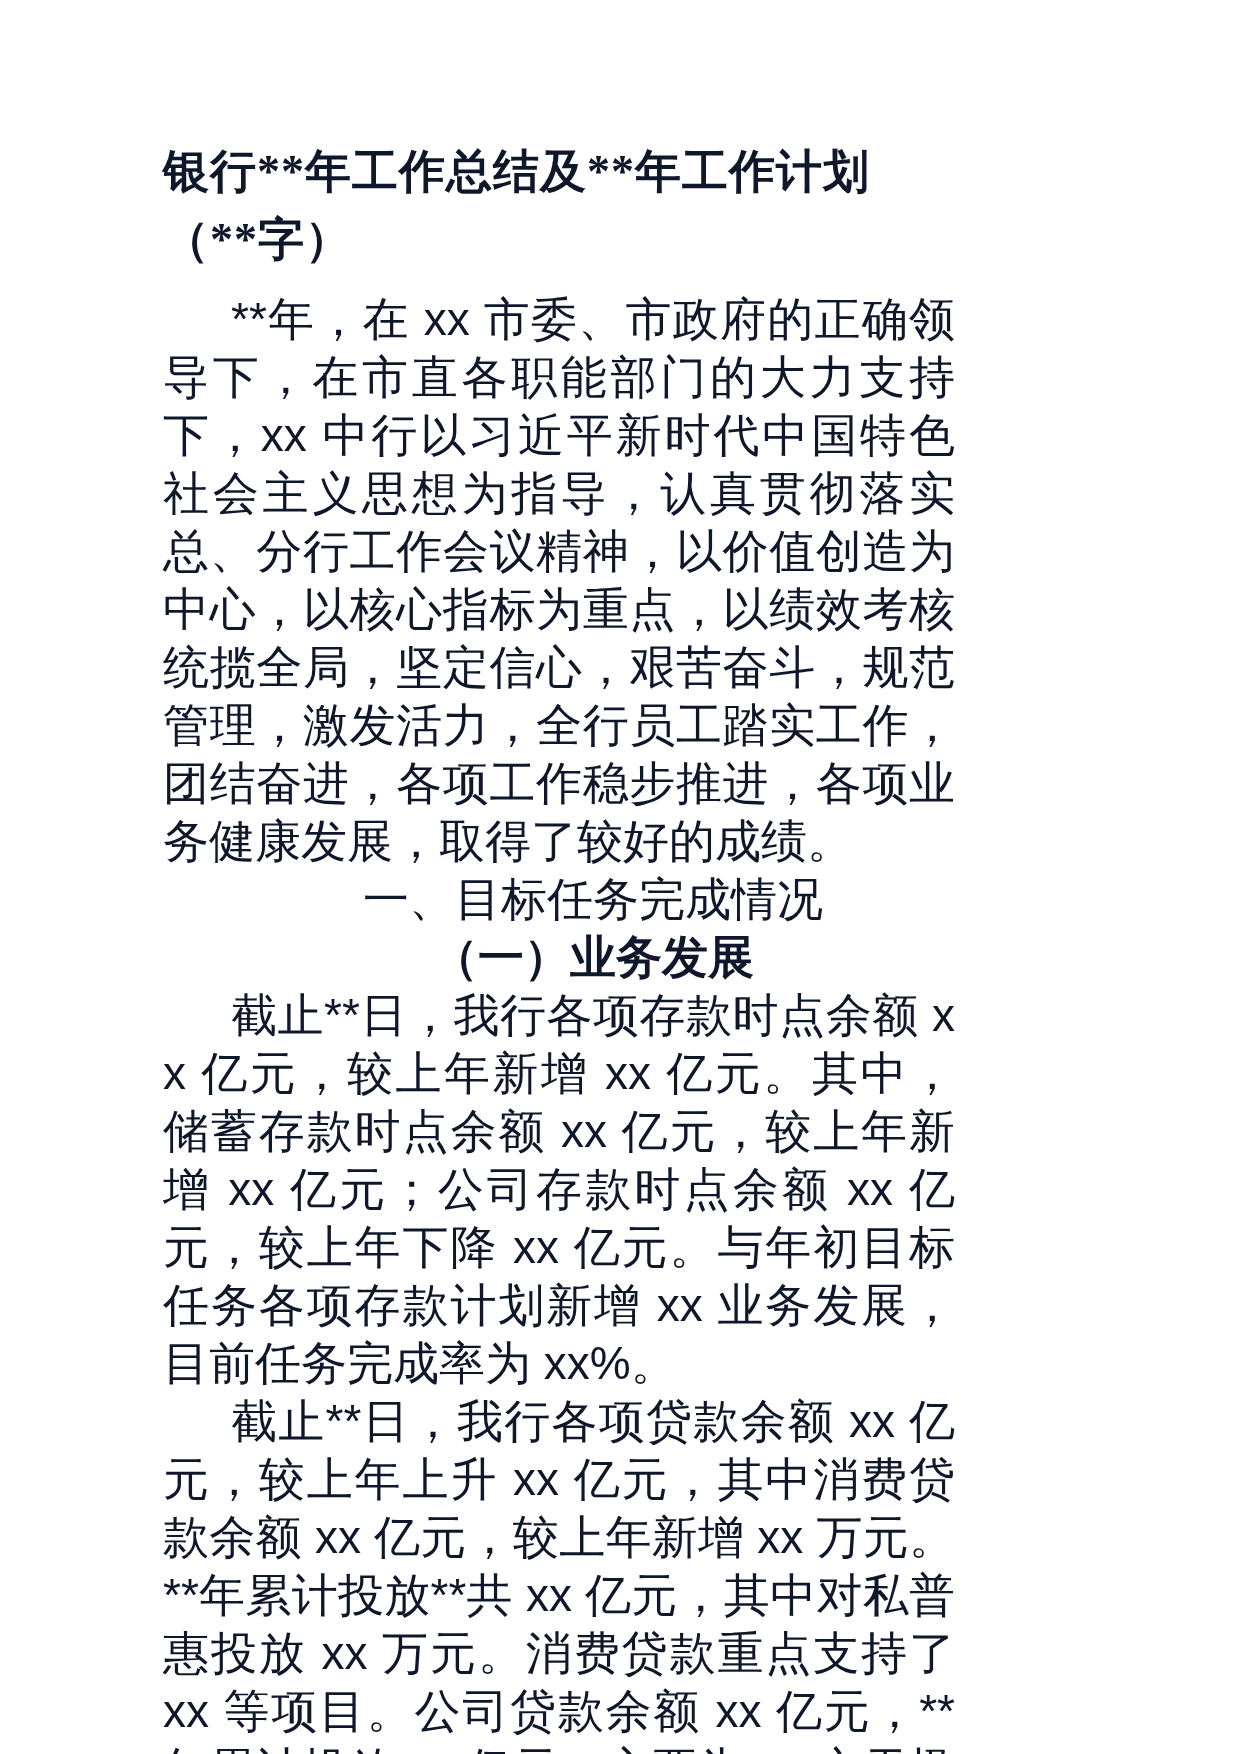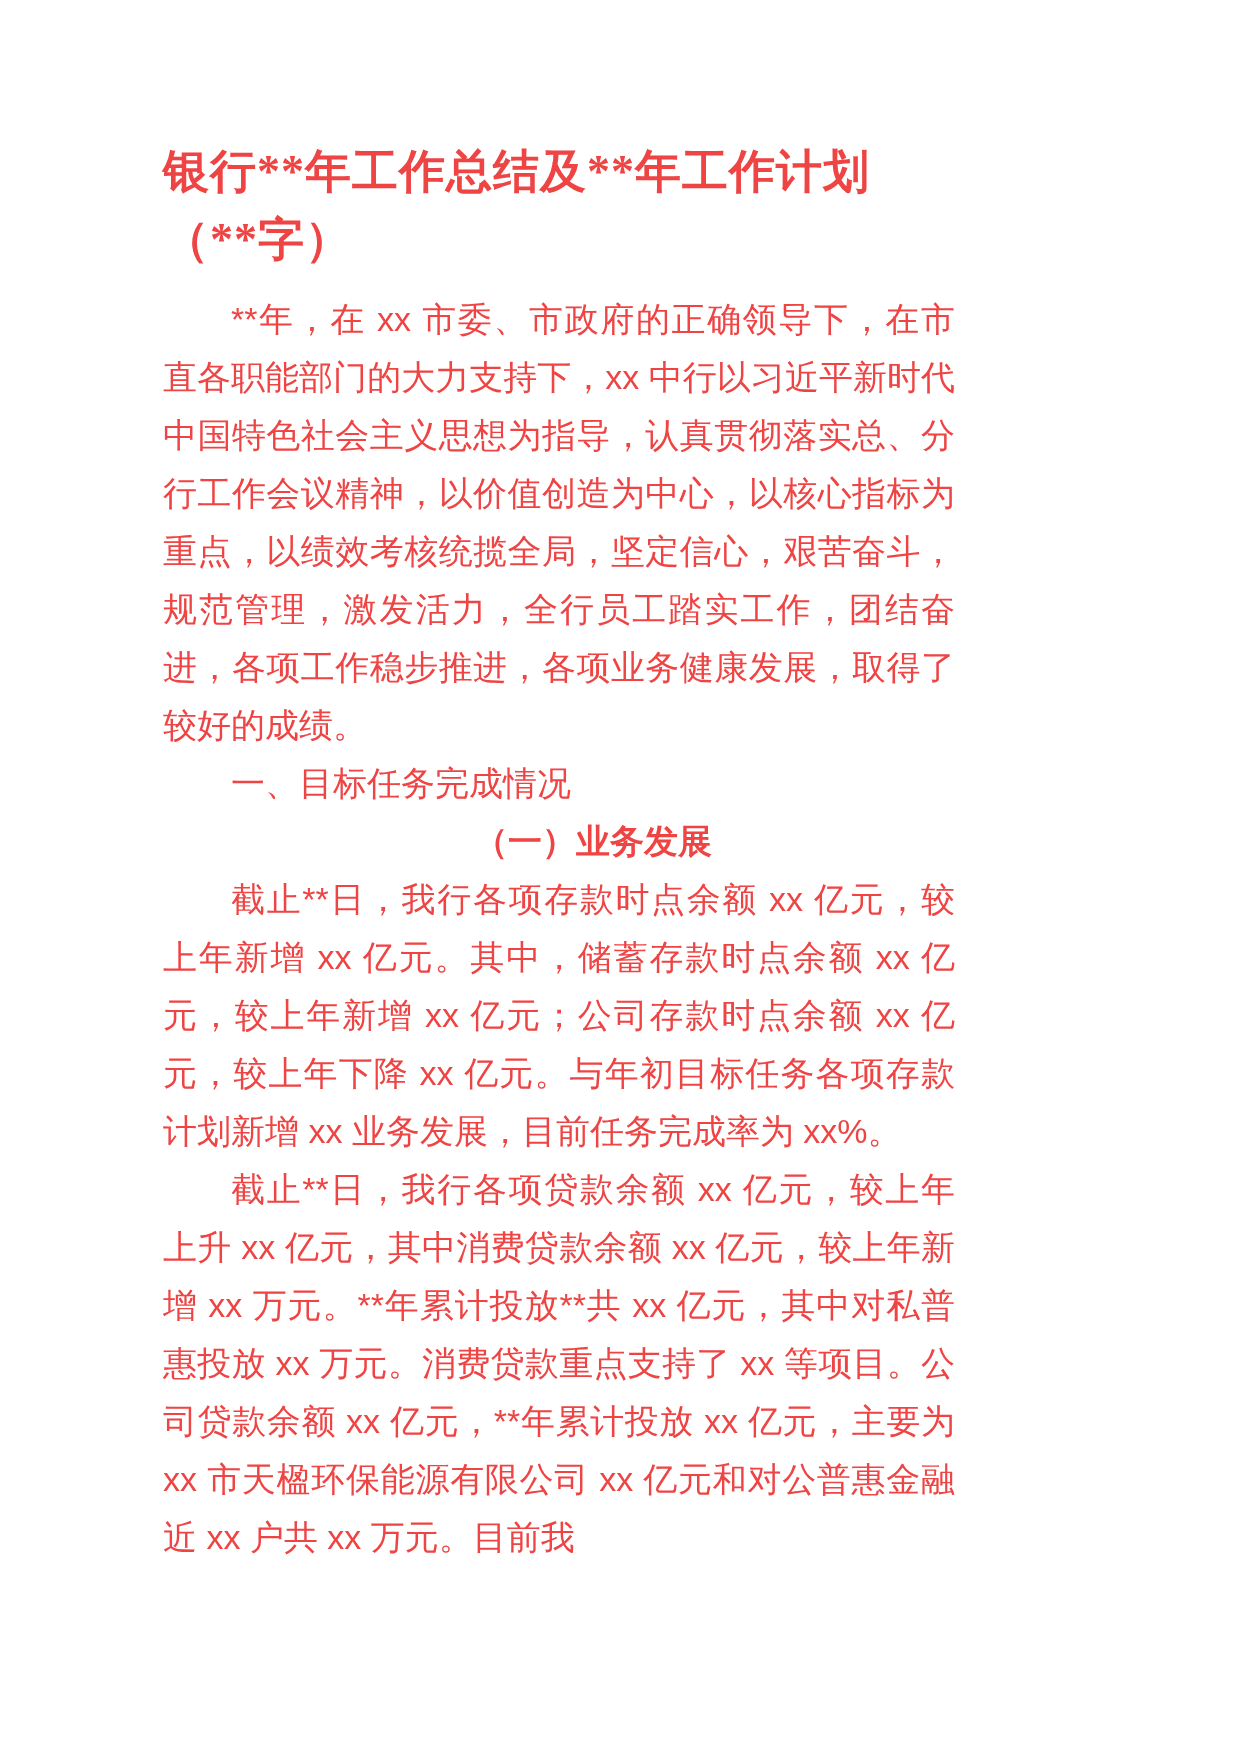--- a/index.html
+++ b/index.html
@@ -8,43 +8,43 @@
     background: #ffffff;
   }
   .page {
     position: relative;
     width: 1240px;
     height: 1754px;
     background: #ffffff;
     box-sizing: border-box;
     padding: 138px 285px 120px 163px;
     overflow: hidden;
-    color: #ef4444;
+    color: #0f172a;
     font-family: "Liberation Sans", sans-serif;
   }
   .doc-title {
     font-family: "Liberation Serif", serif;
     font-size: 46px;
     font-weight: bold;
     line-height: 68px;
     letter-spacing: 1px;
     margin: 0 0 16px 0;
     text-align: left;
   }
   .para {
-    font-size: 34px;
+    font-size: 46px;
     line-height: 58px;
     margin: 0;
     text-align: justify;
     text-indent: 68px;
     word-break: break-all;
   }
   .para.heading-1 {
     font-weight: normal;
-    text-align: left;
+    text-align: center;
   }
   .para.heading-2 {
     font-weight: bold;
     text-align: center;
   }
 </style>
 </head>
 <body>
 
 <div class="page">

